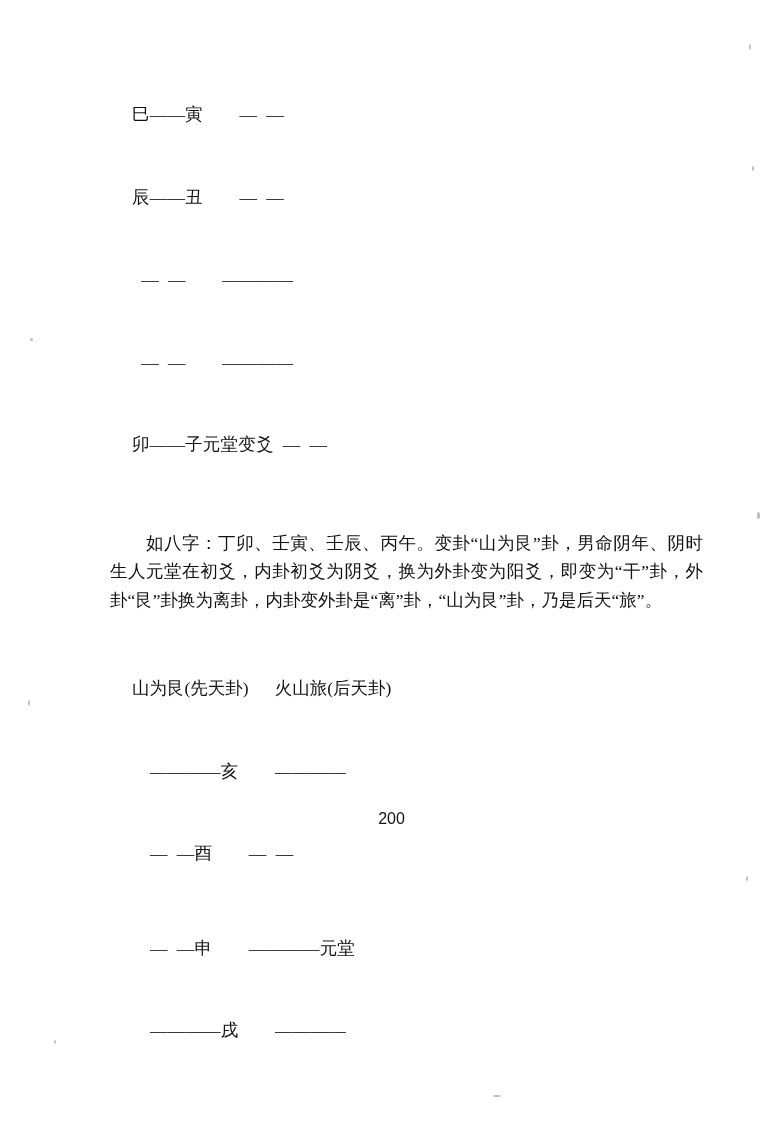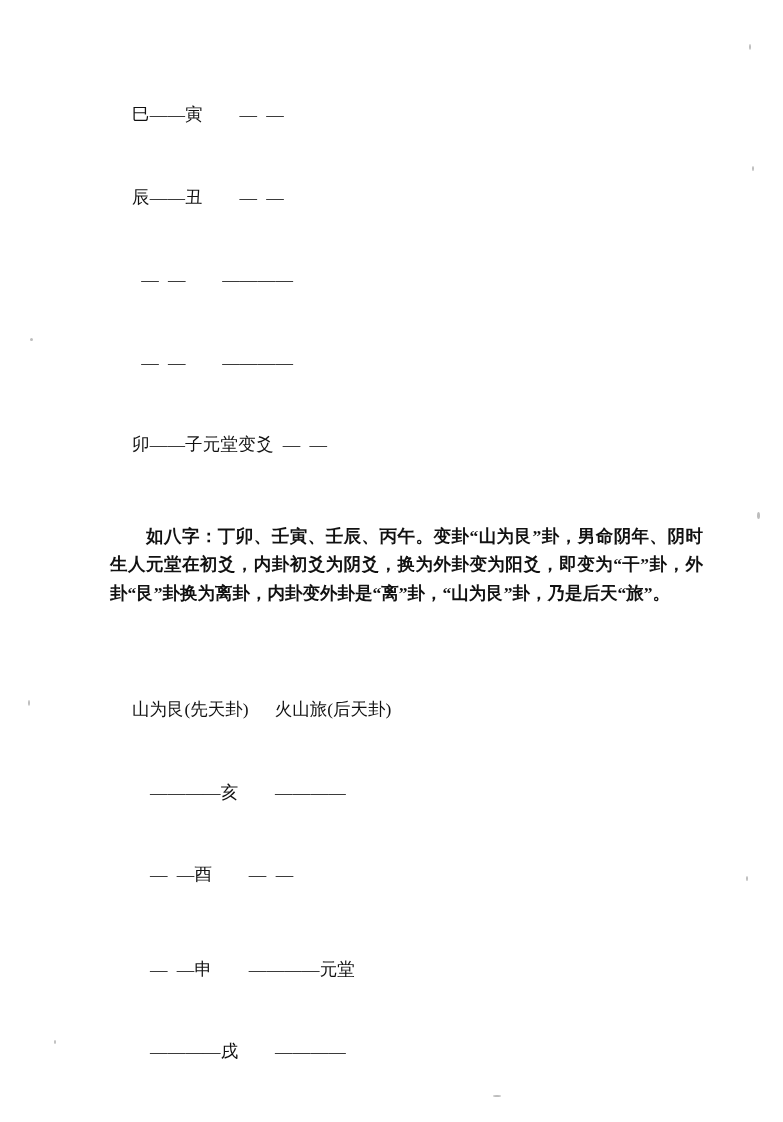--- a/index.html
+++ b/index.html
@@ -58,21 +58,20 @@
   
   .speck {
     position: absolute;
     background: #bdbdbd;
     border-radius: 50%;
   }
   .two-col-head {
     font-size: 17.5px;
     line-height: 27.5px;
     white-space: pre;
-    margin-top: 28px;
   }
 </style>
 </head>
 <body>
 
 <div class="page">
 
   <div class="speck" style="left:749px; top:44px; width:2px; height:6px;"></div>
   <div class="speck" style="left:752px; top:166px; width:2px; height:5px;"></div>
   <div class="speck" style="left:30px; top:338px; width:3px; height:3px;"></div>
@@ -83,25 +82,26 @@
   <div class="speck" style="left:54px; top:1040px; width:2px; height:4px;"></div>
 
   <div class="diagram indent1">
     <div class="line">巳——寅        —  —</div>
     <div class="line">辰——丑        —  —</div>
     <div class="line">  —  —        ————</div>
     <div class="line">  —  —        ————</div>
     <div class="line">卯——子元堂变爻  —  —</div>
   </div>
 
-  <div class="para para-ind" style="margin-top:8px; padding-left:50px; padding-right:20px;font-weight:bold;">如八字：丁卯、壬寅、壬辰、丙午。变卦“山为艮”卦，男命阴年、阴时生人元堂在初爻，内卦初爻为阴爻，换为外卦变为阳爻，即变为“干”卦，外卦“艮”卦换为离卦，内卦变外卦是“离”卦，“山为艮”卦，乃是后天“旅”。</div>
+  <div class="para para-ind" style="margin-top:15px; padding-left:50px; padding-right:20px;">如八字：丁卯、壬寅、壬辰、丙午。变卦“山为艮”卦，男命阴年、阴时生人元堂在初爻，内卦初爻为阴爻，换为外卦变为阳爻，即变为“干”卦，外卦“艮”卦换为离卦，内卦变外卦是“离”卦，“山为艮”卦，乃是后天“旅”。</div>
 
   <div class="diagram" style="margin-top:6px; padding-left:72px;">
     <div class="two-col-head"><span>山为艮(先天卦)</span><span style="display:inline-block; width:26px;"></span><span>火山旅(后天卦)</span></div>
     <div class="line" style="padding-left:18px;">————亥        ————</div>
     <div class="line" style="padding-left:18px;">—  —酉        —  —</div>
     <div class="line" style="padding-left:18px;margin-top:12px;">—  —申        ————元堂</div>
     <div class="line" style="padding-left:18px;">————戌        ————</div>
     
     
   </div>
 
+  <div class="pageno">200</div>
 </div>
 
 </body></html>

